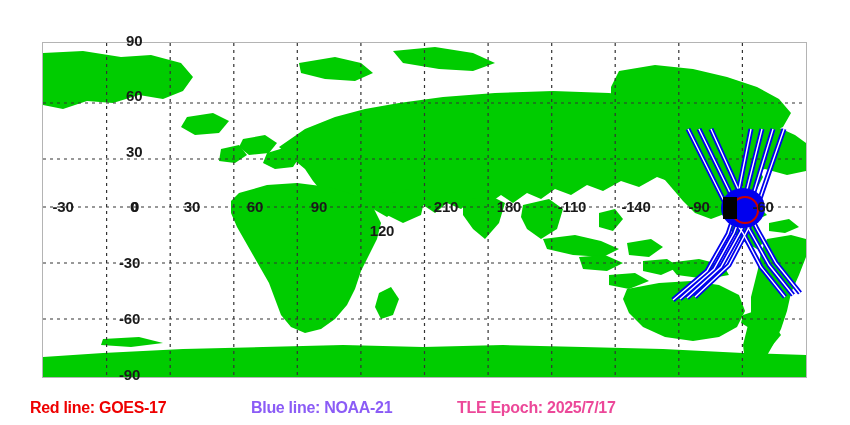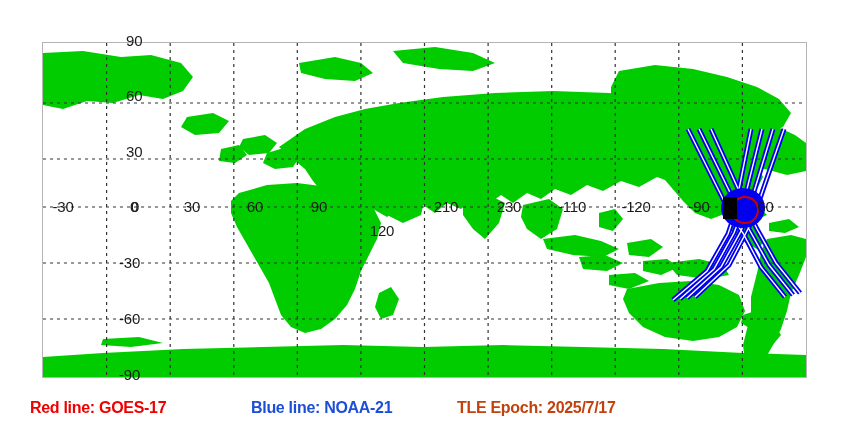--- a/index.html
+++ b/index.html
@@ -41,21 +41,21 @@
     width: 763px;
     height: 334px;
     display: block;
   }
 
   
   .tick-label {
     position: absolute;
     font-family: "Liberation Sans", sans-serif;
     font-size: 15px;
-    font-weight: normal;
+    font-weight: bold;
     color: #1a1a1a;
     white-space: nowrap;
     line-height: 1;
     letter-spacing: -0.2px;
   }
   .lat-label { text-align: left; }
   .lon-label { text-align: center; }
 
   
   #footer {
@@ -228,25 +228,25 @@
   <div class="tick-label lat-label" style="left:119px; top:311px;">-60</div>
   <div class="tick-label lat-label" style="left:119px; top:367px;">-90</div>
 
   <div class="tick-label lon-label" style="left:41px;  top:199px; width:44px;">-30</div>
   <div class="tick-label lon-label" style="left:122px; top:199px; width:24px;">0</div>
   <div class="tick-label lon-label" style="left:174px; top:199px; width:36px;">30</div>
   <div class="tick-label lon-label" style="left:237px; top:199px; width:36px;">60</div>
   <div class="tick-label lon-label" style="left:301px; top:199px; width:36px;">90</div>
   <div class="tick-label lon-label" style="left:360px; top:199px; width:44px;margin-top:24px;">120</div>
   <div class="tick-label lon-label" style="left:424px; top:199px; width:44px;">210</div>
-  <div class="tick-label lon-label" style="left:487px; top:199px; width:44px;">230</div>
+  <div class="tick-label lon-label" style="left:487px; top:199px; width:44px;">180</div>
   <div class="tick-label lon-label" style="left:546px; top:199px; width:52px;">-110</div>
-  <div class="tick-label lon-label" style="left:610px; top:199px; width:52px;">-120</div>
+  <div class="tick-label lon-label" style="left:610px; top:199px; width:52px;">-140</div>
   <div class="tick-label lon-label" style="left:673px; top:199px; width:52px;">-90</div>
   <div class="tick-label lon-label" style="left:737px; top:199px; width:52px;">-60</div>
 
   <div id="footer">
     <div class="legend-entry" id="legend-red" style="color:#ee0000;">Red line: GOES-17</div>
-    <div class="legend-entry" id="legend-blue" style="color:#1d4ed8;">Blue line: NOAA-21</div>
-    <div class="legend-entry" id="legend-tle" style="color:#c2410c;">TLE Epoch: 2025/7/17</div>
+    <div class="legend-entry" id="legend-blue" style="color:#8b5cf6;">Blue line: NOAA-21</div>
+    <div class="legend-entry" id="legend-tle" style="color:#ec4899;">TLE Epoch: 2025/7/17</div>
   </div>
 
 </div>
 
 </body></html>

